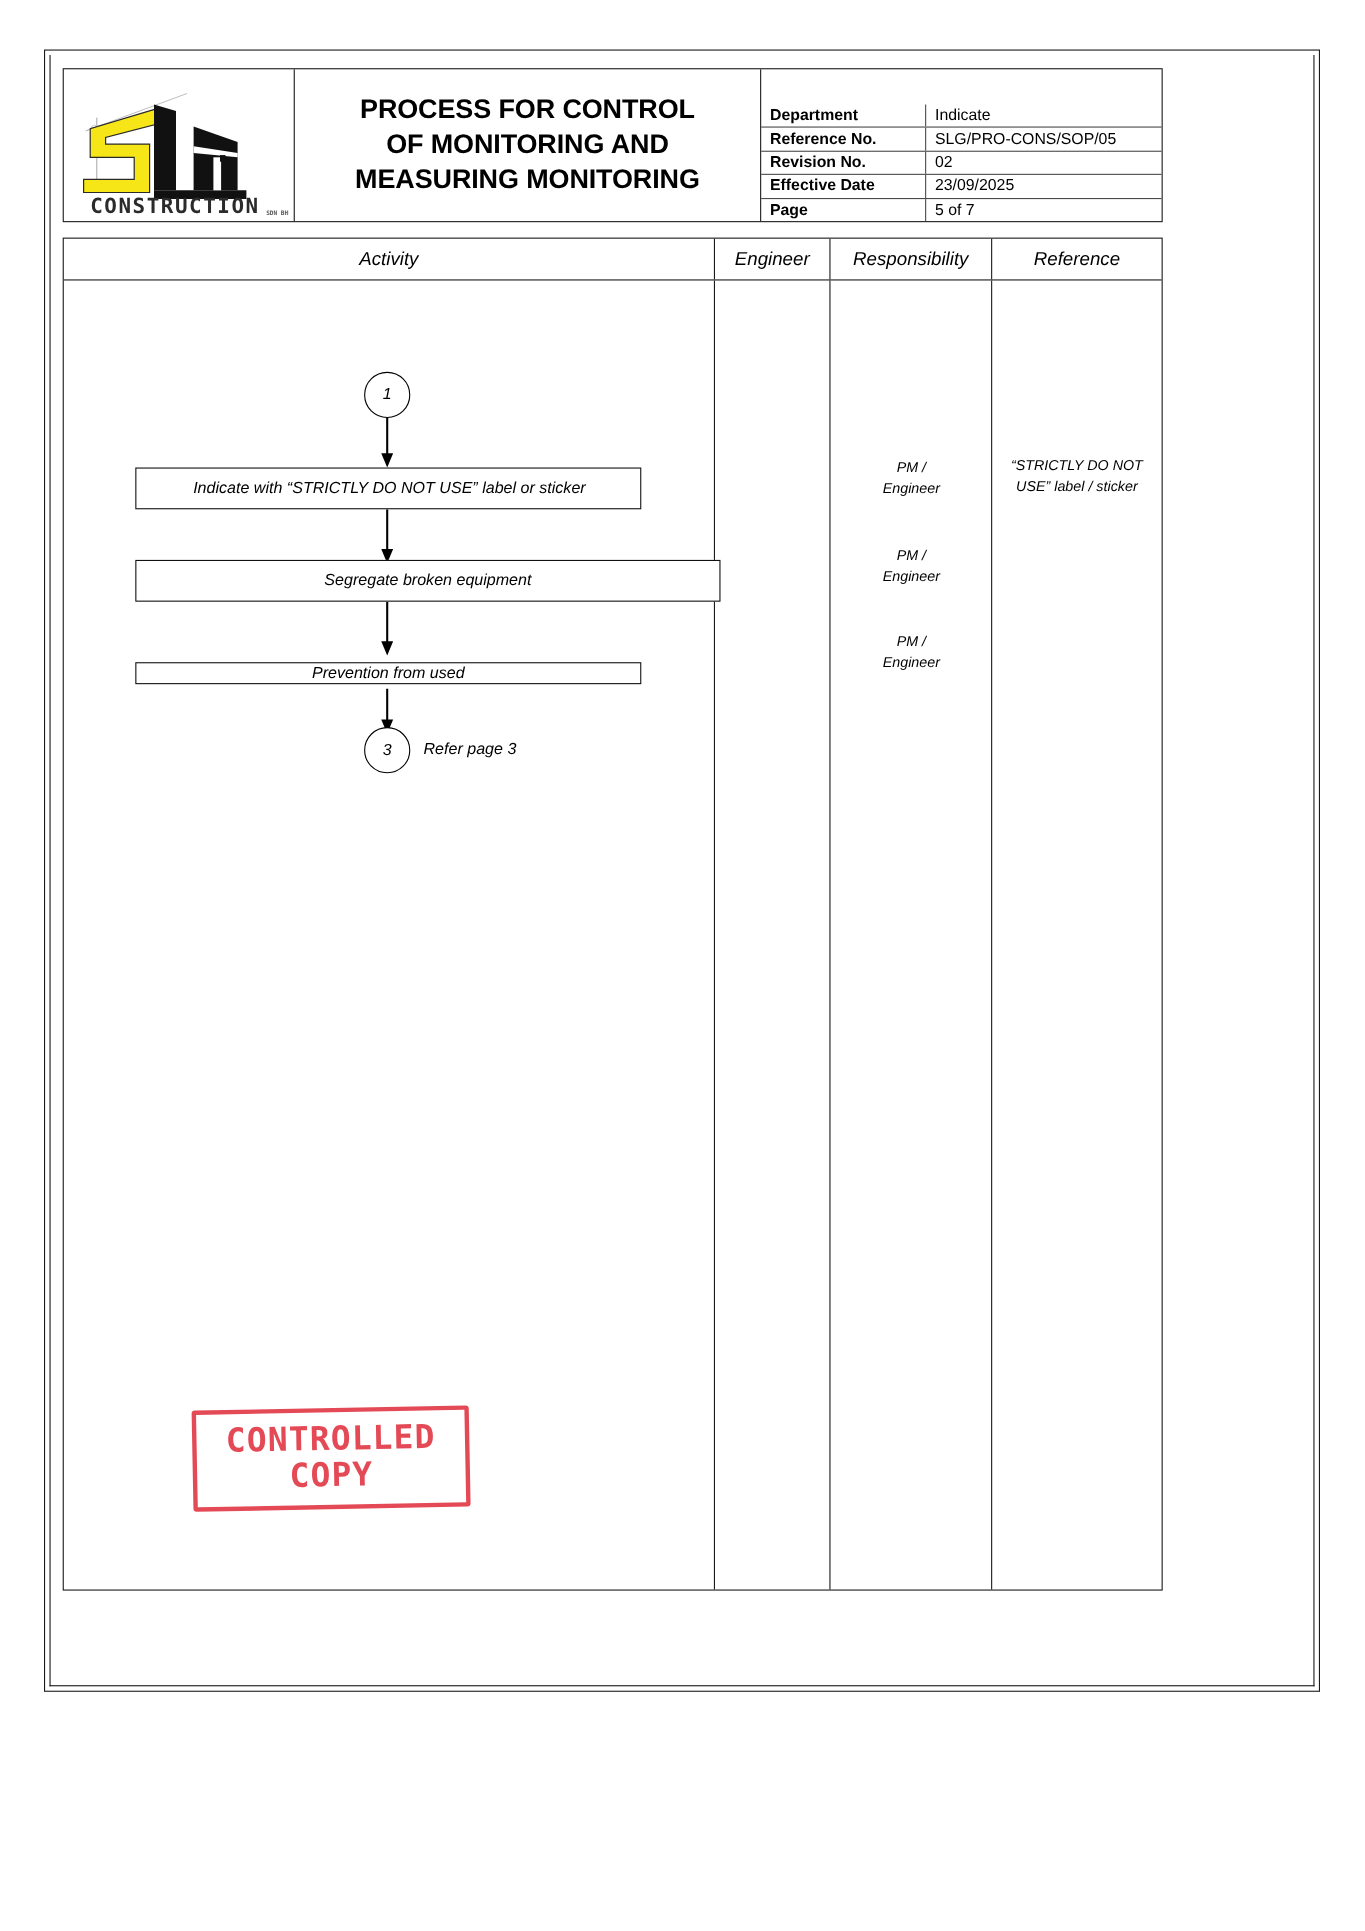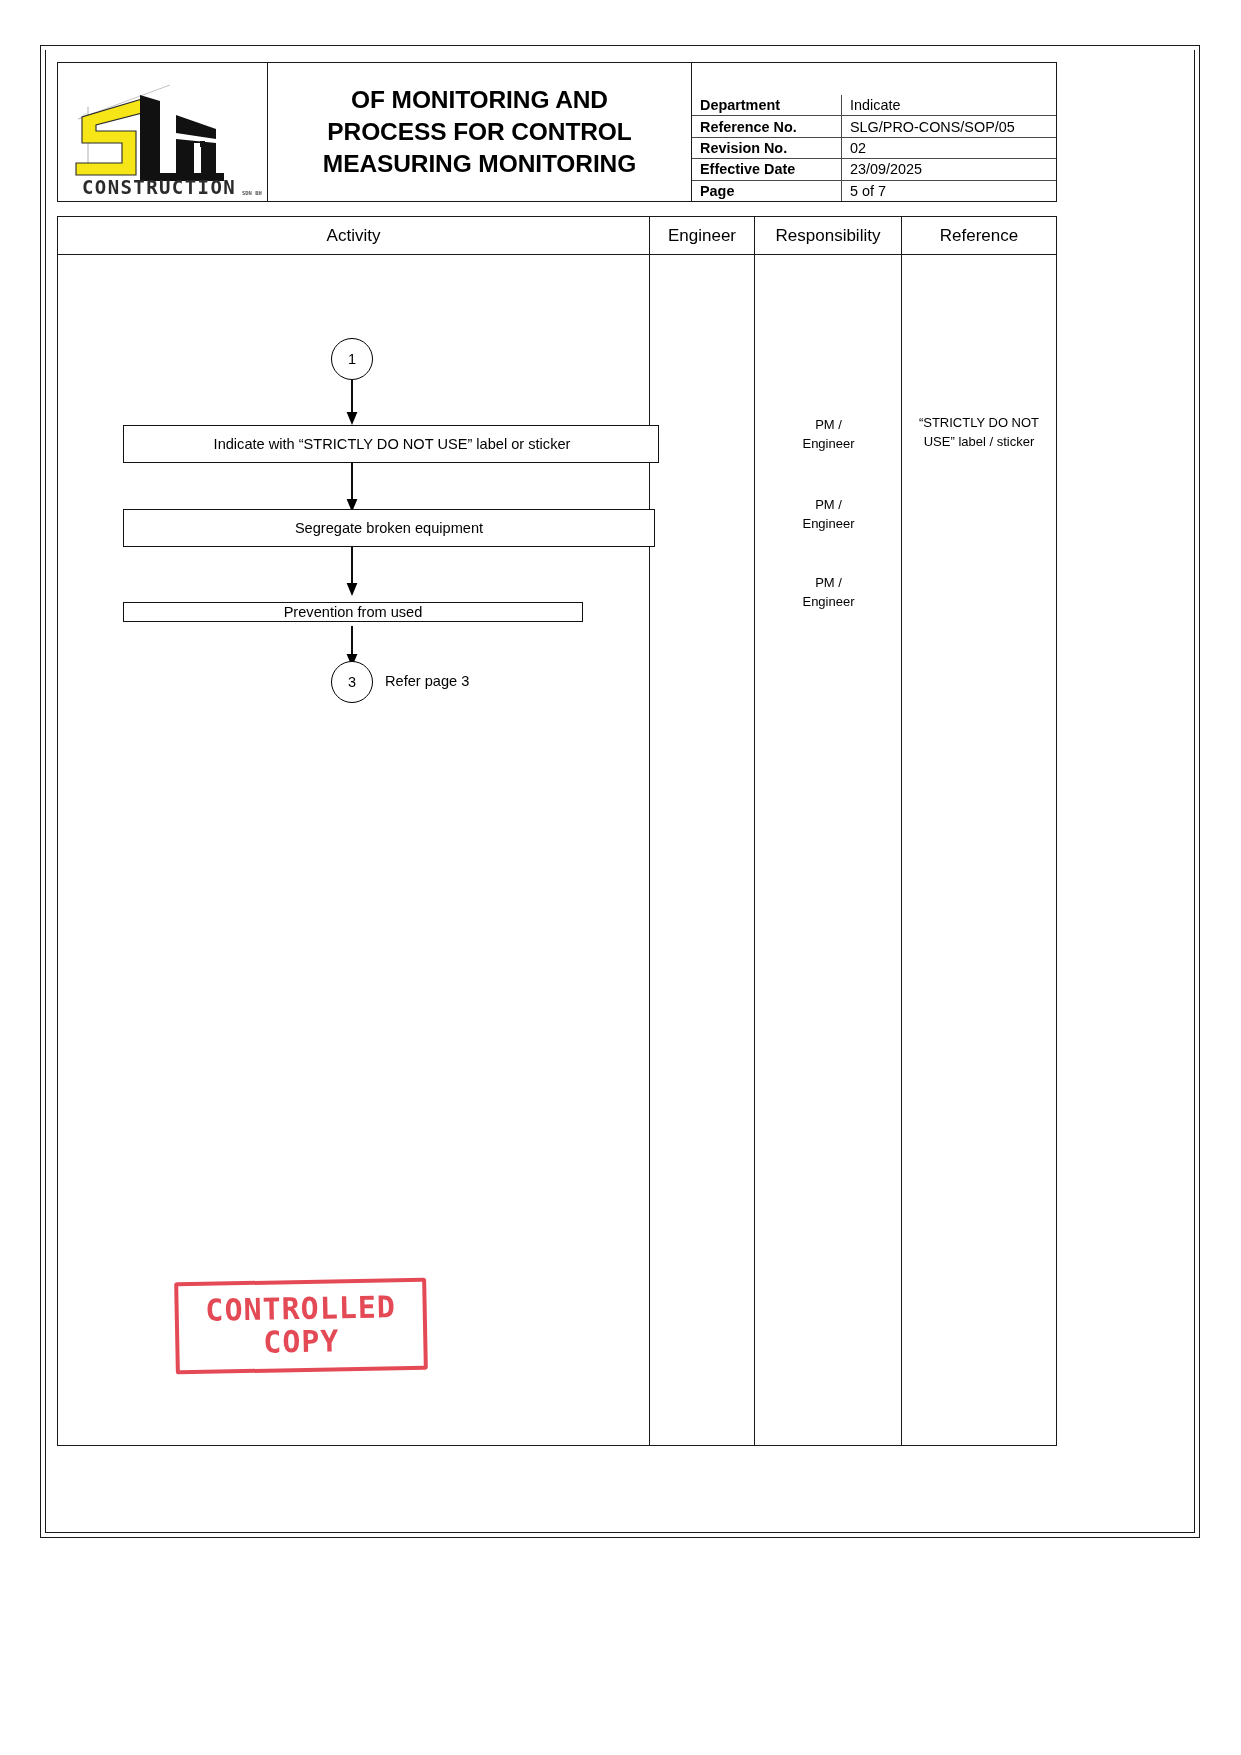--- a/index.html
+++ b/index.html
@@ -86,20 +86,21 @@
   }
 
   
   .table {
     position: absolute;
     left: 57px; top: 216px;
     width: 1000px; height: 1230px;
     border: 1.4px solid #1a1a1a;
     display: flex;
     flex-direction: column;
+    font-style: italic;
   }
   .thead {
     display: flex;
     height: 38px;
     border-bottom: 1.4px solid #1a1a1a;
     flex: 0 0 38px;
   }
   .tbody { display: flex; flex: 1 1 auto; position: relative; }
   .col-activity  { width: 592px; border-right: 1.4px solid #1a1a1a; position: relative; }
   .col-duration  { width: 105px; border-right: 1.4px solid #1a1a1a; position: relative; }
@@ -211,22 +212,22 @@
           <g font-family="DejaVu Sans Mono, monospace" font-weight="bold">
             <text x="18" y="117" font-size="19" letter-spacing="1.4" fill="#2b2b2b">CONSTRUCTION</text>
             <text x="178" y="118" font-size="5.5" fill="#555">SDN BHD</text>
           </g>
         </svg>
       </div>
     </div>
 
     <div class="title-cell">
       <div class="doc-title">
+        <div>PROCESS FOR CONTROL</div>
         <div>OF MONITORING AND</div>
-        <div>PROCESS FOR CONTROL</div>
         <div>MEASURING MONITORING</div>
       </div>
     </div>
 
     <div class="meta-cell">
       <div class="meta-row">
         <div class="meta-key">Department</div>
         <div class="meta-val">Indicate</div>
       </div>
       <div class="meta-row">
@@ -264,21 +265,21 @@
 
           <div class="connector" style="left:273px; top:83px;">
             <span>1</span>
           </div>
 
           <svg class="arrow" style="left:286px; top:125px;" width="16" height="46">
             <line x1="8" y1="0" x2="8" y2="36" stroke="#000" stroke-width="1.9"></line>
             <polygon points="8,45 2.6,32 13.4,32" fill="#000"></polygon>
           </svg>
 
-          <div class="pbox" style="left:65px; top:170px; width:536px; height:38px;padding-left:12px;">
+          <div class="pbox" style="left:65px; top:170px; width:460px; height:38px;padding-left:12px;">
             <span>Indicate with “STRICTLY DO NOT USE” label or sticker</span>
           </div>
 
           <svg class="arrow" style="left:286px; top:208px;" width="16" height="50">
             <line x1="8" y1="0" x2="8" y2="40" stroke="#000" stroke-width="1.9"></line>
             <polygon points="8,49 2.6,36 13.4,36" fill="#000"></polygon>
           </svg>
 
           <div class="pbox" style="left:65px; top:254px; width:532px; height:38px;">
             <span>Segregate broken equipment</span>

